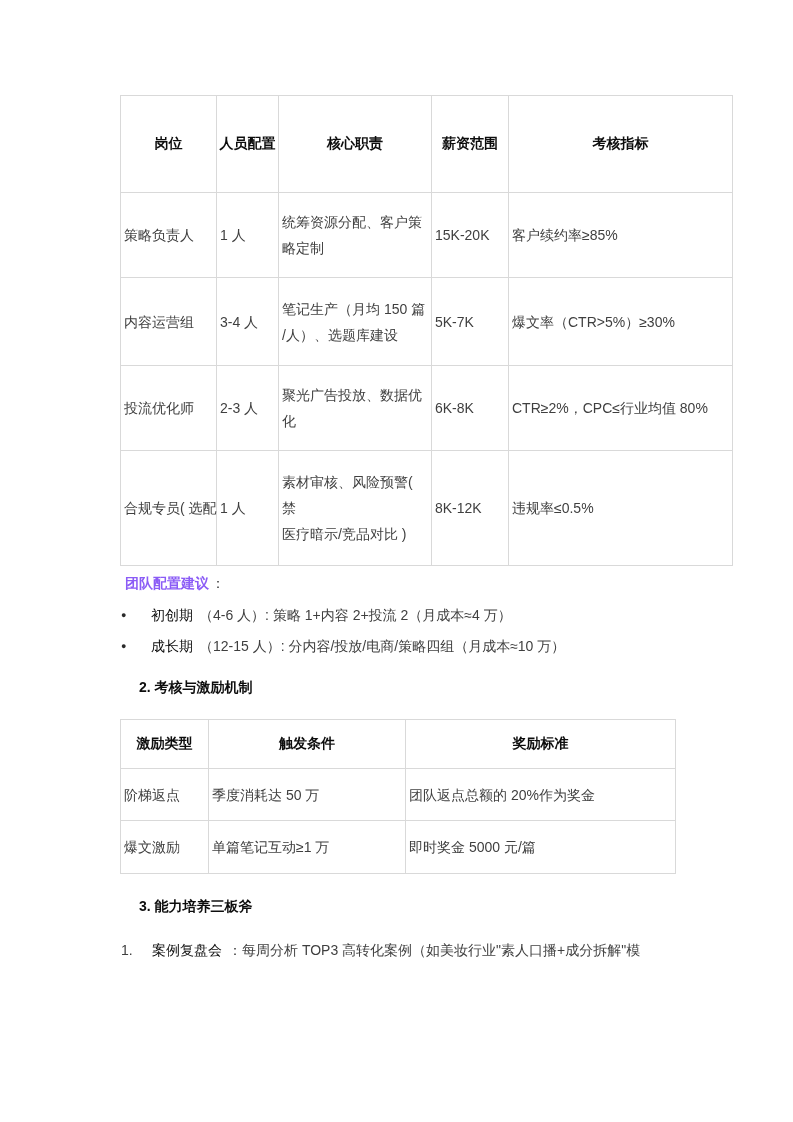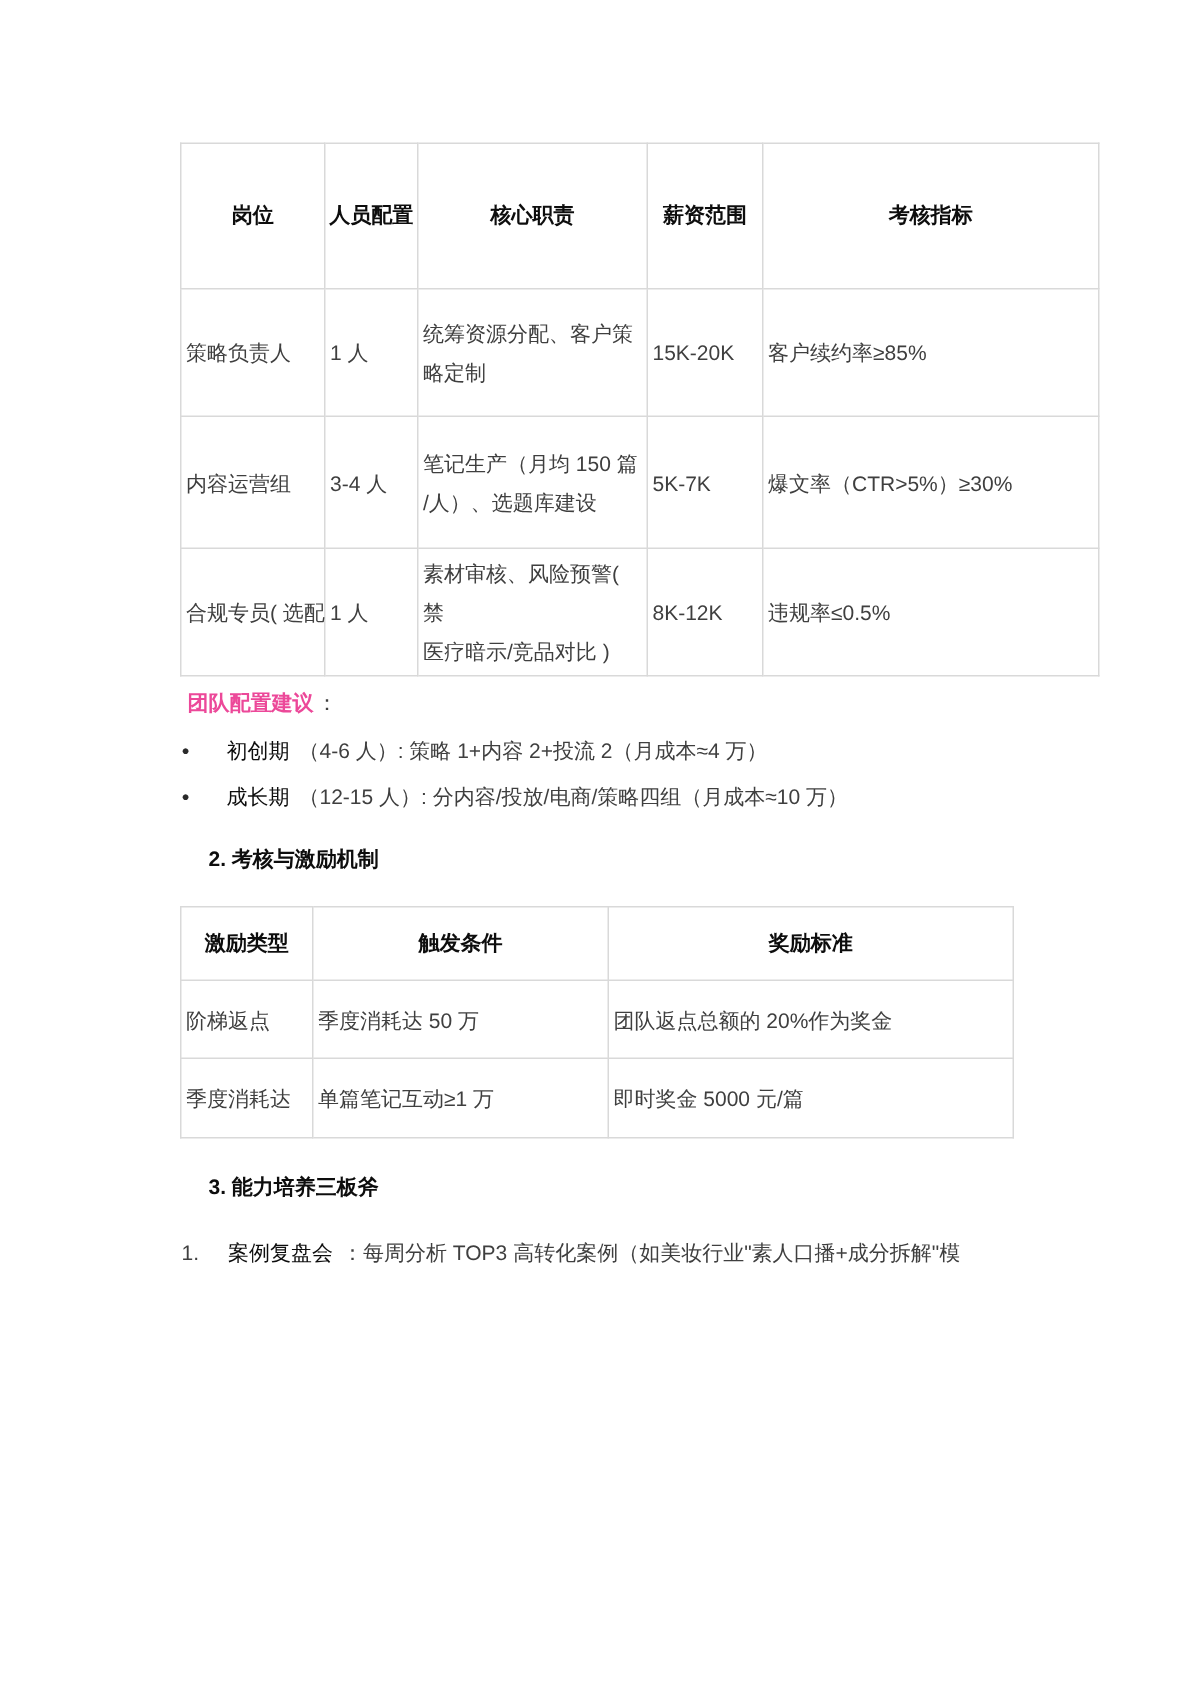--- a/index.html
+++ b/index.html
@@ -26,21 +26,21 @@
   #staffing-table tbody tr:nth-child(1){height:85px;}
   #staffing-table tbody tr:nth-child(2){height:88px;margin-left:12px;}
   #staffing-table tbody tr:nth-child(3){height:85px;}
   #staffing-table tbody tr:nth-child(4){height:115px;}
   #incentive-table thead tr{height:49px;padding-left:10px;}
   #incentive-table tbody tr:nth-child(1){height:52px;}
   #incentive-table tbody tr:nth-child(2){height:53px;}
   #incentive-table tbody tr:nth-child(3){height:53px;}
   td.nowrap{white-space:nowrap;}
 
-  .bold{font-weight:bold;color:#ec4899;}
+  .bold{font-weight:bold;color:#8b5cf6;}
   .note{margin:7px 0 0 5px;height:20px;line-height:20px;}
   .note .colon{margin-left:2px;}
   .bullet-row{display:flex;height:20px;line-height:20px;}
   .bullet-row.first{margin-top:12px;}
   .bullet-row.second{margin-top:11px;}
   .marker{width:30px;padding-left:1px;font-size:9px;line-height:20px;color:#2a2a2a;}
   .term{font-weight:normal;color:#0d0d0d;margin-right:6px;}
   .section-heading{
     margin:20px 0 0 19px;height:22px;line-height:22px;
     font-size:14px;font-weight:bold;color:#0d0d0d;
@@ -84,20 +84,28 @@
         </tr>
         <tr>
           <td>内容运营组</td>
           <td>3-4 人</td>
           <td>笔记生产（月均 150 篇
 /人）、选题库建设</td>
           <td>5K-7K</td>
           <td>爆文率（CTR&gt;5%）≥30%</td>
         </tr>
         <tr>
+          <td>投流优化师</td>
+          <td>2-3 人</td>
+          <td>聚光广告投放、数据优
+化</td>
+          <td>6K-8K</td>
+          <td>CTR≥2%，CPC≤行业均值 80%</td>
+        </tr>
+        <tr>
           <td class="nowrap">合规专员( 选配</td>
           <td>1 人</td>
           <td>素材审核、风险预警( 禁
 医疗暗示/竞品对比 )</td>
           <td>8K-12K</td>
           <td>违规率≤0.5%</td>
         </tr>
       </tbody>
     </table>
 
@@ -127,21 +135,21 @@
           <th>奖励标准</th>
         </tr>
       </thead>
       <tbody>
         <tr>
           <td>阶梯返点</td>
           <td>季度消耗达 50 万</td>
           <td>团队返点总额的 20%作为奖金</td>
         </tr>
         <tr>
-          <td>季度消耗达</td>
+          <td>爆文激励</td>
           <td>单篇笔记互动≥1 万</td>
           <td>即时奖金 5000 元/篇</td>
         </tr>
       </tbody>
     </table>
 
     <div class="section-heading training">3. 能力培养三板斧</div>
 
     <div class="num-row">
       <span class="num">1.</span>

